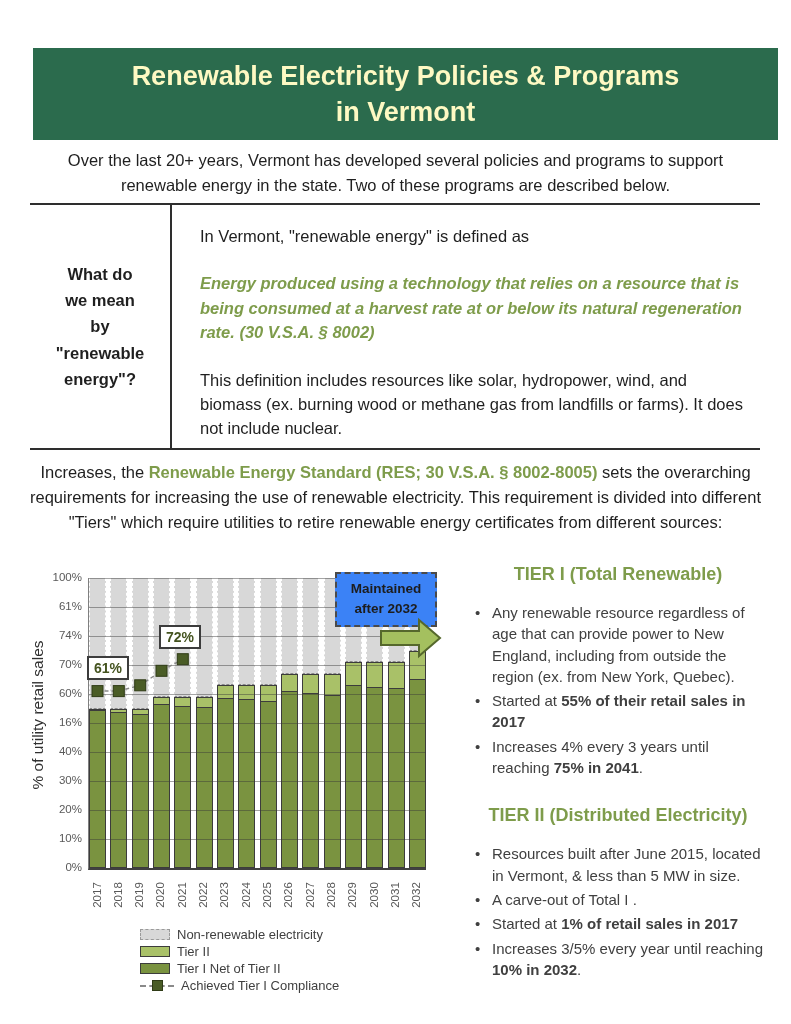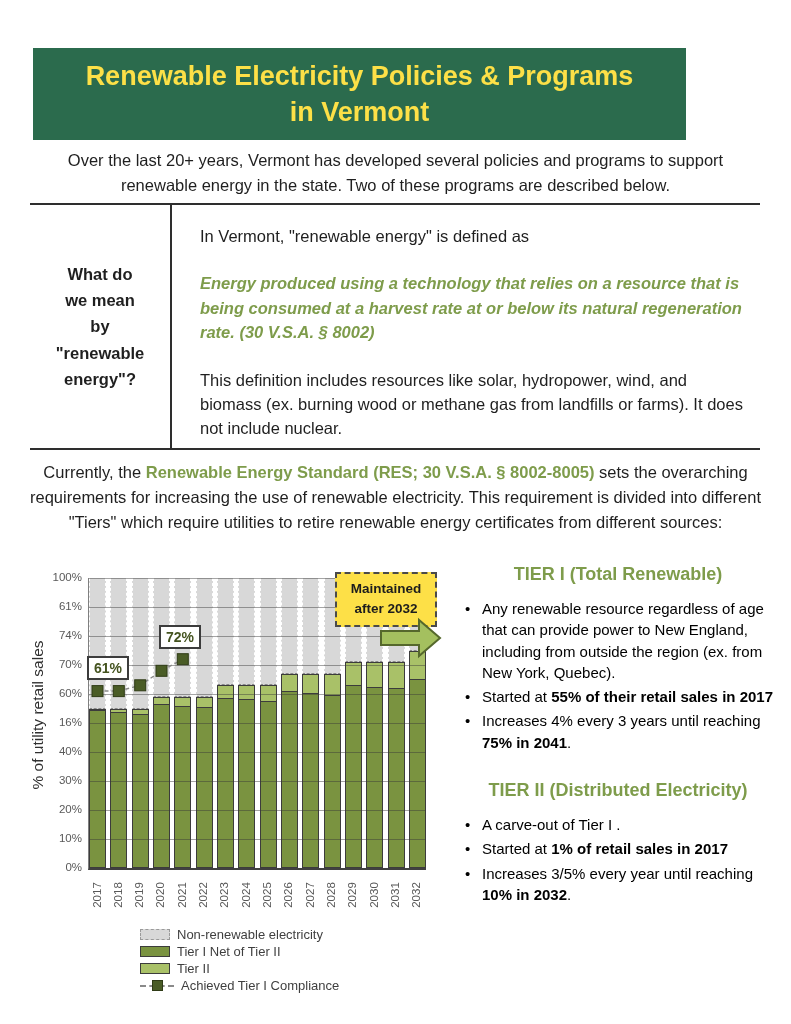--- a/index.html
+++ b/index.html
@@ -1,19 +1,19 @@
 <!DOCTYPE html>
 <html><head>
 <meta charset="utf-8">
 <style>
   html,body{margin:0;padding:0;background:#fff;}
   .page{position:relative;width:791px;height:1024px;background:#fff;overflow:hidden;
         font-family:"Liberation Sans","DejaVu Sans",sans-serif;color:#1f1f1f;}
-  .banner{position:absolute;left:33px;top:48px;width:653px;height:92px;background:var(--banner,#2b6b4d);
-          color:#fde047;display:flex;align-items:center;justify-content:center;text-align:center;
+  .banner{position:absolute;left:33px;top:48px;width:745px;height:92px;background:var(--banner,#2b6b4d);
+          color:#fef9c3;display:flex;align-items:center;justify-content:center;text-align:center;
           font-weight:bold;font-size:27px;line-height:1.35;white-space:pre-line;}
   .intro{position:absolute;left:20px;top:148px;width:751px;text-align:center;font-size:16.5px;
          line-height:1.5;white-space:pre-line;}
   .defTable{position:absolute;left:30px;top:203px;width:730px;height:247px;box-sizing:border-box;
             border-top:2px solid #2e2e2e;border-bottom:2px solid #2e2e2e;display:flex;}
   .defLeft{width:142px;box-sizing:border-box;border-right:2px solid #2e2e2e;display:flex;align-items:center;
            justify-content:center;text-align:center;font-weight:bold;font-size:16.5px;line-height:1.6;white-space:pre-line;}
   .defRight{flex:1;padding:20px 16px 0 28px;font-size:16.5px;line-height:1.45;}
   .quote{color:var(--green,#7e9c4b);font-weight:bold;font-style:italic;margin-top:22px;line-height:1.5;}
   .defExpl{margin-top:24px;}
@@ -33,21 +33,21 @@
   .col{width:17px;height:290px;display:flex;flex-direction:column;}
   .seg{box-sizing:border-box;width:100%;}
   .seg.gray{background:var(--nr-gray,#d8d8d8);border-left:1px dashed #fff;border-right:1px dashed #fff;
             border-bottom:1px dashed #8a8a8a;}
   .seg.t2{background:var(--bar-light,#a9c168);border:1px solid #3c3c3c;}
   .seg.net{background:var(--bar-dark,#7a9340);border:1px solid #3c3c3c;border-top:none;}
   .grid{position:absolute;left:0;width:337px;height:1px;background:rgba(55,55,55,.45);z-index:4;}
   .lineOverlay{position:absolute;left:0;top:0;z-index:6;overflow:visible;}
   .calloutBox{position:absolute;z-index:7;background:#fff;border:2px solid #3c3c3c;color:#44531f;
               font-weight:bold;font-size:14px;padding:0 5px;line-height:20px;}
-  .maintained{position:absolute;z-index:7;left:246px;top:-6px;width:94px;background:#fde047;
+  .maintained{position:absolute;z-index:7;left:246px;top:-6px;width:94px;background:#3b82f6;
               border:2px dashed #4a4a4a;text-align:center;font-weight:bold;font-size:13.5px;
               line-height:1.5;padding:5px 2px;white-space:pre-line;color:#1d1d1d;}
   .arrowSvg{position:absolute;z-index:7;left:292px;top:38px;overflow:visible;}
   .xlabs{position:absolute;left:68px;top:302px;width:337px;display:flex;justify-content:space-between;}
   .xlab{width:17px;height:46px;position:relative;}
   .xlab span{position:absolute;left:50%;top:50%;transform:translate(-50%,-50%) rotate(-90deg);
              font-size:11.5px;color:#595959;white-space:nowrap;}
   .legend{position:absolute;left:120px;top:356px;}
   .lrow{display:flex;align-items:center;gap:7px;height:17px;font-size:13px;color:#3f3f3f;}
   .sw{width:30px;height:11px;box-sizing:border-box;flex:none;}
@@ -56,21 +56,21 @@
   .sw.swnet{background:var(--bar-dark,#7a9340);border:1px solid #3c3c3c;}
   .sw.swline{position:relative;border:none;background:none;width:34px;}
   .sw.swline:before{content:"";position:absolute;left:0;right:0;top:5px;border-top:2px dashed #8a8a8a;}
   .sw.swline:after{content:"";position:absolute;left:50%;top:0;width:9px;height:9px;margin-left:-5px;
                    background:var(--marker,#4a5c26);border:1px solid #2f3b16;}
 
   
   .tiercol{position:absolute;left:452px;top:564px;width:332px;}
   .tierHead{color:var(--green,#7e9c4b);font-weight:bold;font-size:18px;text-align:center;margin:0 0 13px 0;}
   .tierHead.second{margin-top:27px;}
-  ul.bullets{list-style:none;margin:7px;padding:0 0 0 6px;font-size:15px;line-height:1.42;color:#000000;}
+  ul.bullets{list-style:none;margin:17px;padding:0 0 0 6px;font-size:15px;line-height:1.42;color:#404040;}
   ul.bullets li{position:relative;padding-left:17px;margin-bottom:3px;}
   ul.bullets li:before{content:"\2022";position:absolute;left:0;top:0;}
 </style>
 </head>
 <body>
 
 <div class="page" id="page" style="--banner: #2b6b4d; --green: #7e9c4b; --bar-dark: #7a9340; --bar-light: #a9c168; --nr-gray: #d8d8d8; --marker: #4a5c26;">
 
   <div class="banner">
     <div>Renewable Electricity Policies &amp; Programs
@@ -86,21 +86,21 @@
 by
 "renewable
 energy"?</div>
     <div class="defRight">
       <div>In Vermont, "renewable energy" is defined as</div>
       <div class="quote">Energy produced using a technology that relies on a resource that is being consumed at a harvest rate at or below its natural regeneration rate. (30 V.S.A. § 8002)</div>
       <div class="defExpl">This definition includes resources like solar, hydropower, wind, and biomass (ex.  burning wood or methane gas from landfills or farms). It does not include nuclear.</div>
     </div>
   </div>
 
-  <div class="resPara"><span>Currently, the </span><span class="g">Renewable Energy Standard (RES; 30 V.S.A. § 8002-8005)</span><span> sets the overarching requirements for increasing the use of renewable electricity. This requirement is divided into different "Tiers" which require utilities to retire renewable energy certificates from different sources:</span></div>
+  <div class="resPara"><span>Increases, the </span><span class="g">Renewable Energy Standard (RES; 30 V.S.A. § 8002-8005)</span><span> sets the overarching requirements for increasing the use of renewable electricity. This requirement is divided into different "Tiers" which require utilities to retire renewable energy certificates from different sources:</span></div>
 
   <div class="chart">
     <div class="yAxisTitle">% of utility retail sales</div>
     <div id="yticks">
         <div class="ytick" style="top: 291px;">0%</div>
         <div class="ytick" style="top: 262px;">10%</div>
         <div class="ytick" style="top: 233px;">20%</div>
         <div class="ytick" style="top: 204px;">30%</div>
         <div class="ytick" style="top: 175px;">40%</div>
         <div class="ytick" style="top: 146px;">16%</div>
@@ -270,42 +270,43 @@
         <div class="xlab">
           <span>2032</span>
         </div>
       </div>
     <div class="legend" id="legend">
         <div class="lrow">
           <span class="sw swgray"></span>
           <span>Non-renewable electricity</span>
         </div>
         <div class="lrow">
+          <span class="sw swt2"></span>
+          <span>Tier II</span>
+        </div>
+        <div class="lrow">
           <span class="sw swnet"></span>
           <span>Tier I Net of Tier II</span>
-        </div>
-        <div class="lrow">
-          <span class="sw swt2"></span>
-          <span>Tier II</span>
         </div>
         <div class="lrow">
           <span class="sw swline"></span>
           <span>Achieved Tier I Compliance</span>
         </div>
       </div>
   </div>
 
   <div class="tiercol">
     <h3 class="tierHead">TIER I (Total Renewable)</h3>
     <ul class="bullets">
         <li><span>Any renewable resource regardless of age that can provide power to New England, including from outside the region (ex. from New York, Quebec).</span></li>
         <li><span>Started at </span><span class="b">55% of their retail sales in 2017</span></li>
         <li><span>Increases 4% every 3 years until reaching </span><span class="b">75% in 2041</span><span>.</span></li>
       </ul>
     <h3 class="tierHead second">TIER II (Distributed Electricity)</h3>
     <ul class="bullets">
-        <li><span>A carve-out of Tier I .</span></li>
+        <li><span>Resources built after June 2015, located in Vermont, &amp; less than 5 MW in size.</span></li>
+        <li><span>A carve-out of Total I .</span></li>
         <li><span>Started at </span><span class="b">1% of retail sales in 2017</span></li>
         <li><span>Increases 3/5% every year until reaching </span><span class="b">10% in 2032</span><span>.</span></li>
       </ul>
   </div>
 
 </div>
 
 </body></html>

